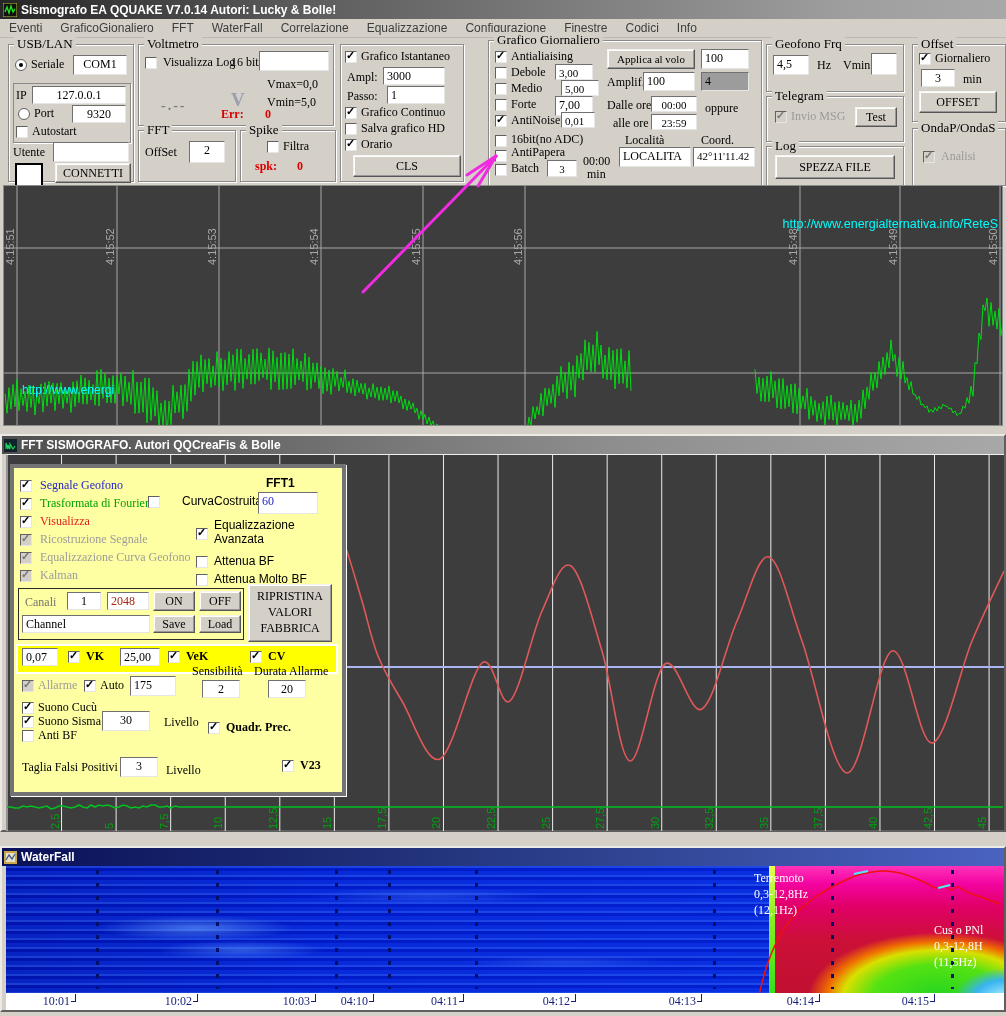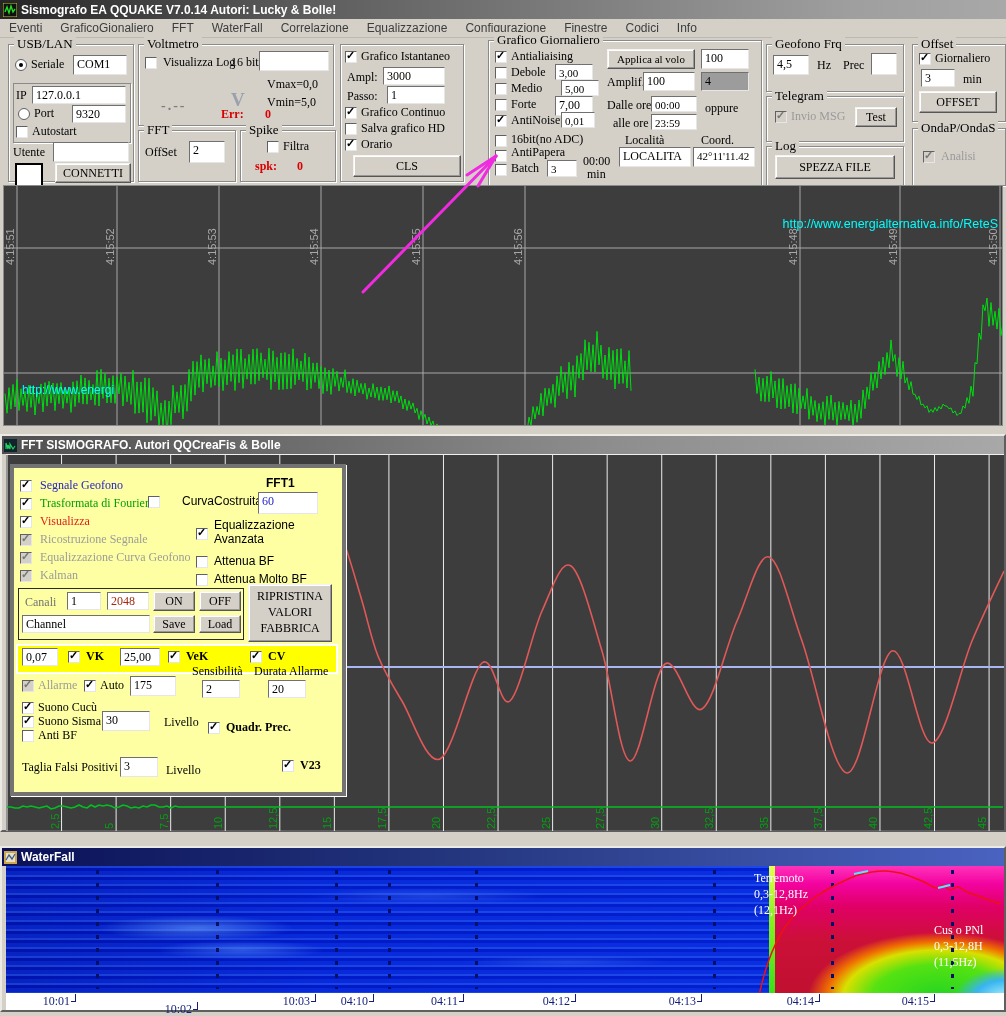--- a/index.html
+++ b/index.html
@@ -24,21 +24,21 @@
   .cb{position:absolute;width:12px;height:12px;background:#fff;border:1px solid;
       border-color:#606060 #e6e6e6 #e6e6e6 #606060;box-sizing:border-box}
   .cb.ck::after{content:"\2713";position:absolute;left:0;top:-3px;font:bold 11px "Liberation Sans",sans-serif;color:#000}
   .cb.dis{background:#d4d0c8}
   .cb.dis::after{color:#787878}
   .rad{position:absolute;width:12px;height:12px;border-radius:6px;background:#fff;
        border:1px solid #606060;box-sizing:border-box}
   .rad.sel::after{content:"";position:absolute;left:3px;top:3px;width:4px;height:4px;border-radius:2px;background:#000}
   .fld{position:absolute;background:#fff;border:1px solid;border-color:#707070 #e6e6e6 #e6e6e6 #707070;
        font-size:12px;padding:1px 3px;box-sizing:border-box;white-space:nowrap;overflow:hidden;line-height:15px}
-  .ctr{text-align:left}
+  .ctr{text-align:center}
   .btn{position:absolute;background:#d4d0c8;border:1px solid;border-color:#f6f4f0 #565656 #565656 #f6f4f0;
        box-shadow:inset -1px -1px 0 #989898,inset 1px 1px 0 #fff;font-size:12px;text-align:center;
        box-sizing:border-box;line-height:18px;white-space:nowrap}
   .red{color:#d80000}.gry{color:#7e7e7e}
   
   .chart{position:absolute;background:#3d3d3d;border:1px solid #8c8c8c;box-sizing:border-box}
   
   .subwin{position:absolute;left:0;width:1006px;background:#d4d0c8;border:2px solid;
           border-color:#eceae4 #5f5f5f #5f5f5f #eceae4;box-sizing:border-box}
   .subtitle{height:18px;display:flex;align-items:center;gap:4px;padding-left:2px;
@@ -191,21 +191,21 @@
     <span class="lbl" style="left:136px;top:92px">Località</span>
     <span class="lbl" style="left:212px;top:92px">Coord.</span>
     <div class="fld" style="left:130px;top:106px;width:72px;height:20px">LOCALITA</div>
     <div class="fld" style="left:204px;top:106px;width:62px;height:20px;font-size:11px">42°11'11.42</div>
   </div>
 
   <div class="group" style="left:766px;top:6px;width:136px;height:46px">
     <span class="legend">Geofono Frq</span>
     <div class="fld" style="left:6px;top:10px;width:36px;height:20px">4,5</div>
     <span class="lbl" style="left:50px;top:13px">Hz</span>
-    <span class="lbl" style="left:76px;top:13px">Prec</span>
+    <span class="lbl" style="left:76px;top:13px">Vmin</span>
     <div class="fld" style="left:104px;top:8px;width:26px;height:22px"></div>
   </div>
 
   <div class="group" style="left:766px;top:58px;width:136px;height:44px">
     <span class="legend">Telegram</span>
     <span class="cb ck dis" style="left:8px;top:14px"></span>
     <span class="lbl grayb" style="left:24px;top:12px;color:#9a9a9a">Invio MSG</span>
     <div class="btn" style="left:88px;top:10px;width:42px;height:20px">Test</div>
   </div>
 
@@ -449,21 +449,21 @@
         <div class="wf-ann" style="left: 928px; top: 56px;">
           <div>Cus o PNl</div>
           <div>0,3-12,8H</div>
           <div>(11,5Hz)</div>
         </div>
       </div>
   </div>
 
   <div class="wf-strip" id="wf-strip">
       <span class="wf-time" style="left: 26px;">10:01<span class="wf-tick"></span></span>
-      <span class="wf-time" style="left: 148px; margin-top: 8px;">10:02<span class="wf-tick"></span></span>
+      <span class="wf-time" style="left: 148px;">10:02<span class="wf-tick"></span></span>
       <span class="wf-time" style="left: 266px;">10:03<span class="wf-tick"></span></span>
       <span class="wf-time" style="left: 324px;">04:10<span class="wf-tick"></span></span>
       <span class="wf-time" style="left: 414px;">04:11<span class="wf-tick"></span></span>
       <span class="wf-time" style="left: 526px;">04:12<span class="wf-tick"></span></span>
       <span class="wf-time" style="left: 652px;">04:13<span class="wf-tick"></span></span>
       <span class="wf-time" style="left: 770px;">04:14<span class="wf-tick"></span></span>
       <span class="wf-time" style="left: 885px;">04:15<span class="wf-tick"></span></span>
     </div>
 </div>
 

